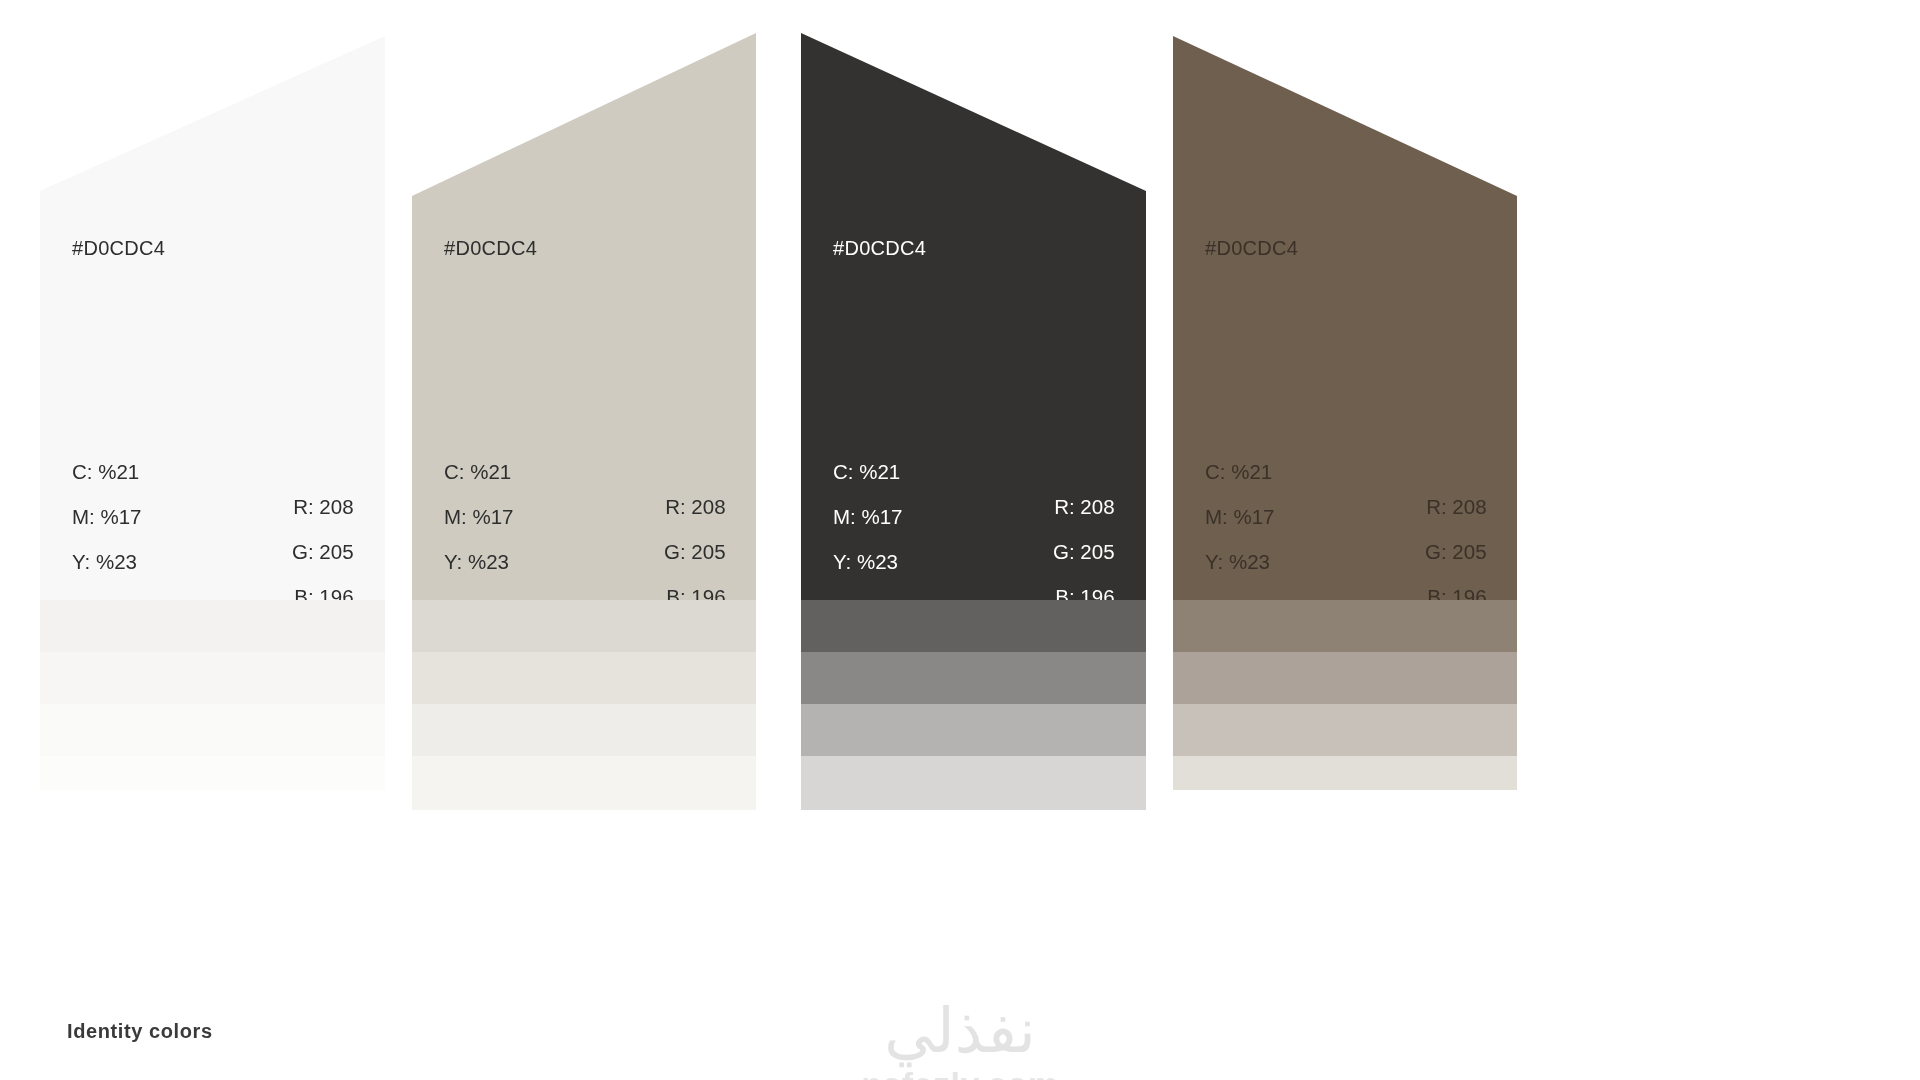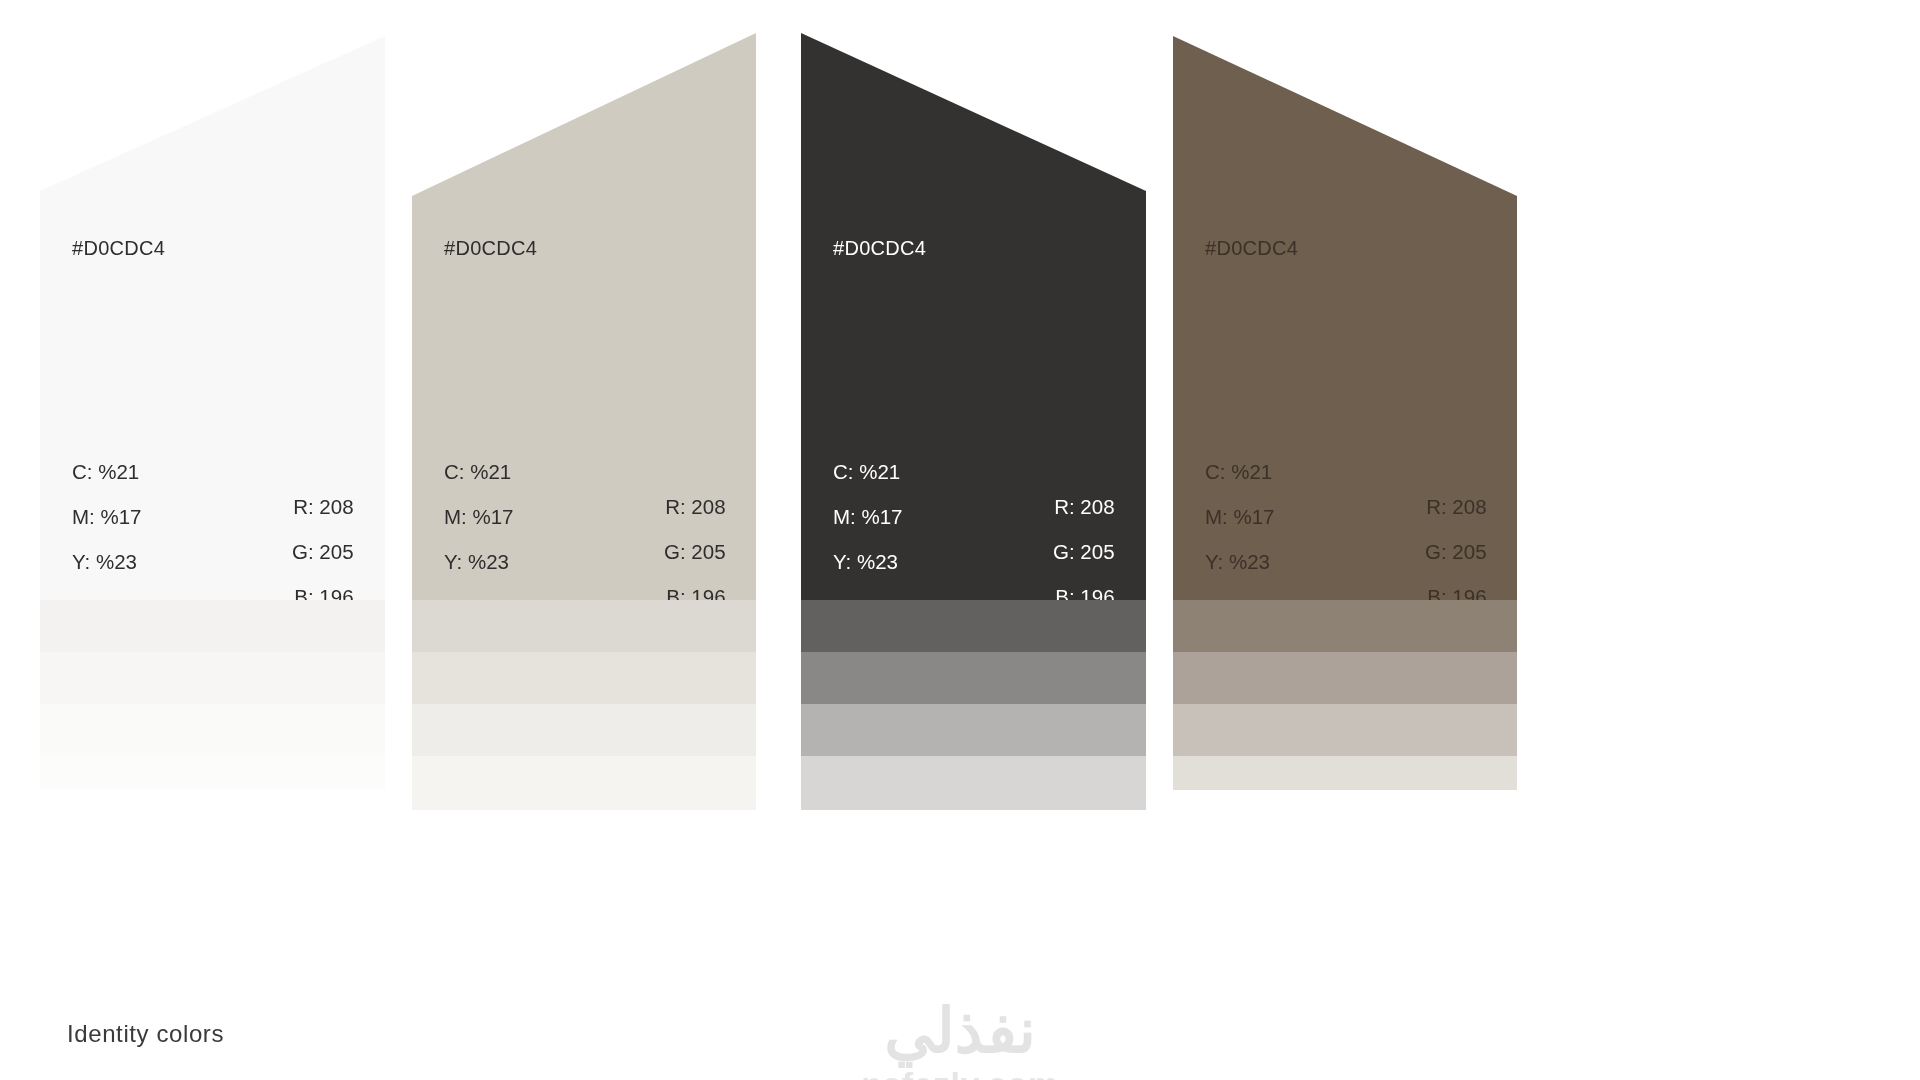--- a/index.html
+++ b/index.html
@@ -38,37 +38,37 @@
   .cmyk { text-align:left; }
   .rgb  { text-align:right; }
 
   .tints { position:absolute; left:0; width:100%; }
   .tint  { width:100%; }
 
   
   #caption {
     position:absolute;
     left:67px; top:1020px;
-    font-size:24px;
-    font-weight:400;
+    font-size:20px;
+    font-weight:700;
     color:#3a3a3a;
     letter-spacing:.6px;
     white-space:nowrap;
   }
 
   #watermark {
     position:absolute;
     left:0; right:0; top:1000px;
     text-align:center;
     pointer-events:none;
   }
   #wm-ar {
     display:block;
     font-size:62px;
-    font-weight:700;
+    font-weight:400;
     color:#e3e3e3;
     line-height:62px;
     letter-spacing:1px;
     direction:rtl;
   }
   #wm-url {
     display:block;
     font-size:34px;
     font-weight:700;
     color:#e6e6e6;

